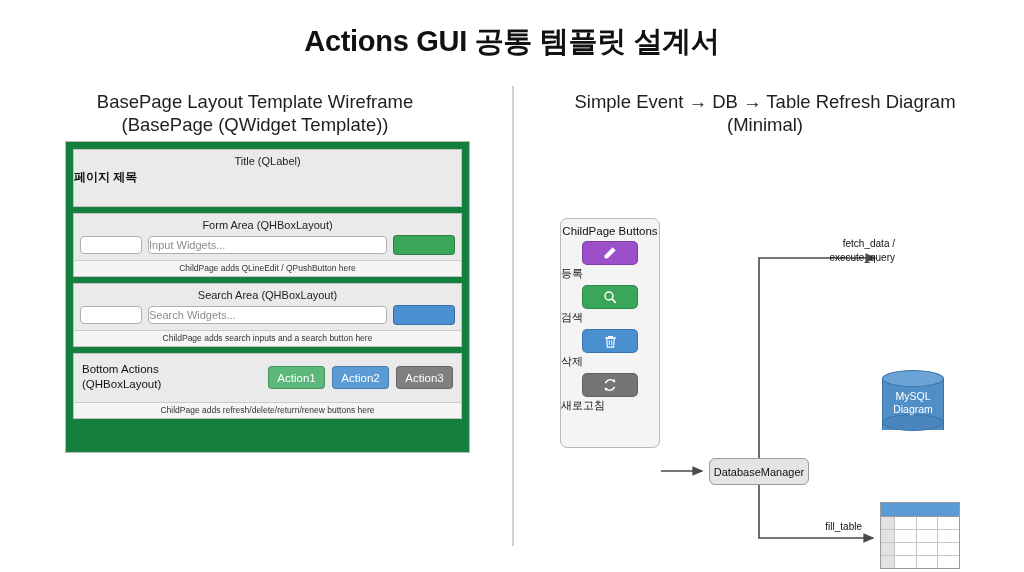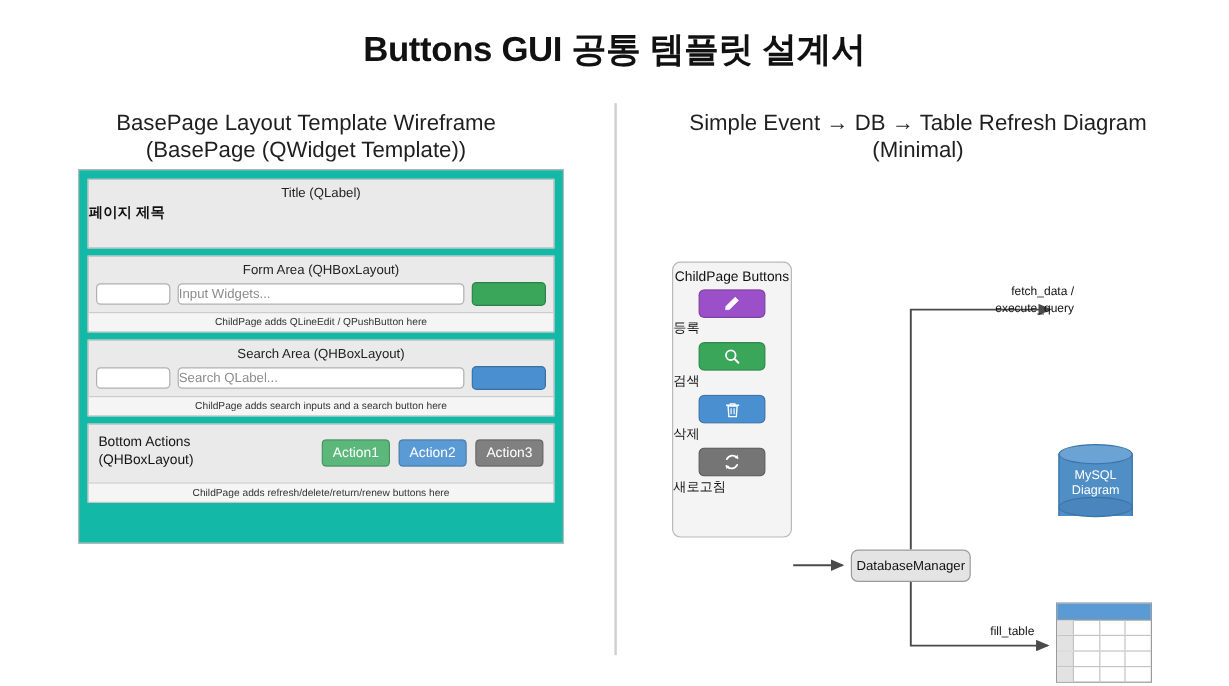--- a/index.html
+++ b/index.html
@@ -20,21 +20,21 @@
   }
   .pane-head{position:absolute;text-align:center;color:#1f1f1f;}
   .pane-head .l1{font-size:18.5px;line-height:23px;}
   .pane-head .l2{font-size:18.5px;line-height:23px;}
   #left-head{left:20px;top:90px;width:470px;}
   #right-head{left:530px;top:90px;width:470px;}
 
   
   .wf{
     position:absolute;left:65px;top:141px;width:405px;height:312px;
-    background:#14b8a6;border:1px solid #b9b9b9;box-sizing:border-box;
+    background:#15803d;border:1px solid #b9b9b9;box-sizing:border-box;
     padding:7px;
   }
   .wf-sec{
     background:#eaeaea;border:1px solid #c2c2c2;box-sizing:border-box;
     margin-bottom:6px;position:relative;
   }
   .sec-label{
     text-align:center;font-size:11px;color:#222;padding-top:5px;
   }
   .title-sec{height:58px;}
@@ -146,21 +146,21 @@
   .qtw-row span:first-child{flex:0 0 14px;background:#e2e2e2;}
   .qtw-row span:last-child{border-right:none;}
   .edge-lbl{position:absolute;text-align:right;font-size:10px;color:#111;line-height:14px;}
   #lbl-fetch{left:243px;top:107px;width:140px;}
   #lbl-fill{left:250px;top:390px;width:100px;}
   svg.wires{position:absolute;left:0;top:0;width:512px;height:420px;}
 </style>
 </head>
 <body>
 
-<div class="page-title">Buttons GUI 공통 템플릿 설계서</div>
+<div class="page-title">Actions GUI 공통 템플릿 설계서</div>
 
 <div class="divider"></div>
 
 <div class="pane-head" id="left-head">
   <div class="l1">BasePage Layout Template Wireframe</div>
   <div class="l2">(BasePage (QWidget Template))</div>
 </div>
 
 <div class="pane-head" id="right-head">
   <div class="l1">Simple Event → DB → Table Refresh Diagram</div>
@@ -181,21 +181,21 @@
       <div class="ip-wide">Input Widgets...</div>
       <div class="btn-sq" id="form-btn" style="background: rgb(58, 166, 90);"></div>
     </div>
     <div class="note">ChildPage adds QLineEdit / QPushButton here</div>
   </div>
 
   <div class="wf-sec">
     <div class="sec-label">Search Area (QHBoxLayout)</div>
     <div class="row-widgets">
       <div class="ip-small"></div>
-      <div class="ip-wide">Search QLabel...</div>
+      <div class="ip-wide">Search Widgets...</div>
       <div class="btn-sq" id="search-btn" style="background: rgb(74, 143, 208);"></div>
     </div>
     <div class="note">ChildPage adds search inputs and a search button here</div>
   </div>
 
 
   <div class="wf-sec bot-sec">
     <div class="bot-flex">
       <div class="bot-label">
         <div>Bottom Actions</div>

